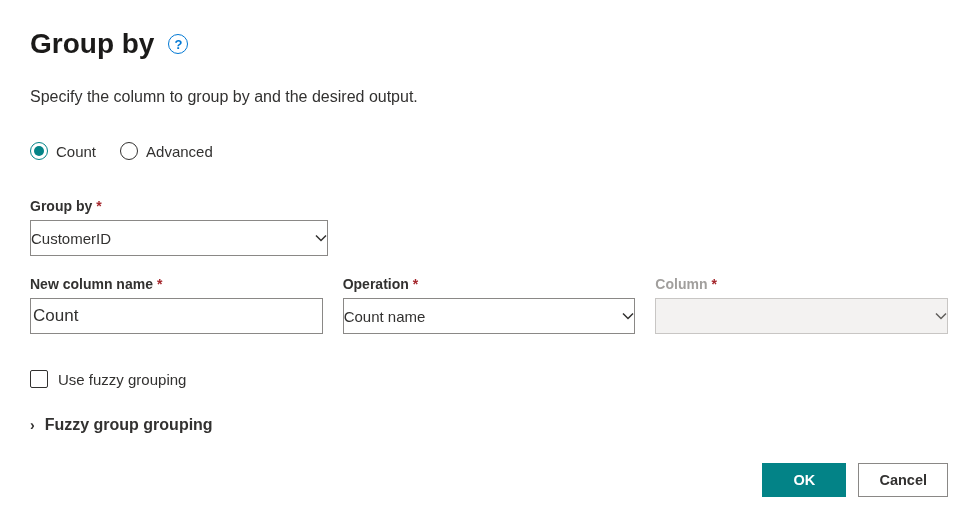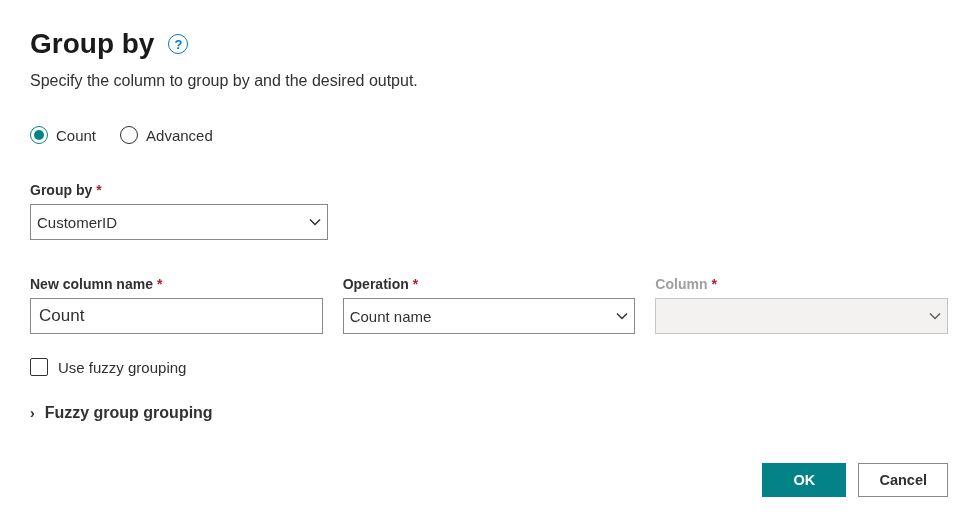--- a/index.html
+++ b/index.html
@@ -13,53 +13,53 @@
     background: #fff;
   }
   .hdr { display: flex; align-items: center; gap: 14px; }
   .title { font-size: 28px; font-weight: 700; color: #1b1a19; }
   .help {
     width: 20px; height: 20px; border: 1.5px solid #0078d4; border-radius: 50%;
     color: #0078d4; font-size: 13px; font-weight: 600;
     display: inline-flex; align-items: center; justify-content: center;
     cursor: pointer;
   }
-  .subtitle { margin-top: 12px; font-size: 16px; color: #323130; }
+  .subtitle { margin-top: 28px; font-size: 16px; color: #323130; }
   .radios { margin-top: 36px; display: flex; gap: 24px; align-items: center; }
   .radio { display: flex; align-items: center; gap: 8px; cursor: pointer; font-size: 15px; }
   .radio-circle {
     width: 18px; height: 18px; border-radius: 50%;
     display: inline-flex; align-items: center; justify-content: center;
   }
   .radio-sel { border: 1.5px solid #038387; }
   .radio-sel::after { content:""; width:10px; height:10px; background:#038387; border-radius:50%; }
   .radio-unsel { border: 1.5px solid #323130; }
   .field-label { font-size: 14px; font-weight: 600; color: #323130; margin-bottom: 6px; }
   .req { color: #a4262c; margin-left: 4px; }
   .label-disabled { color: #a19f9d; }
   .group1 { margin-top: 38px; }
-  .row2 { margin-top: 36px; display: flex; gap: 20px; }
+  .row2 { margin-top: 20px; display: flex; gap: 20px; }
   .col { width: 298px; }
   .select, .input {
     width: 100%; height: 36px; border: 1px solid #8a8886;
-    padding: 0 6px; font-size: 15px; color: #323130; background: #fff;
+    padding: 0 0; font-size: 15px; color: #323130; background: #fff;
     display: flex; align-items: center; justify-content: space-between;
   }
   .input input {
     border: none; outline: none; width: 100%; height: 100%;
     font-size: 17px; color: #323130; font-family: inherit; background: transparent;
   }
   .select-disabled { background: #f3f2f1; border-color: #c8c6c4; color: #a19f9d; }
   .chev {
     width: 12px; height: 12px; flex-shrink: 0;
     display: inline-flex; align-items: center; justify-content: center;
   }
   .chev svg { width: 12px; height: 12px; stroke: #323130; stroke-width: 1.5; fill: none; }
   .select-disabled .chev svg { stroke: #605e5c; }
-  .chk-row { margin-top: 24px; display: flex; align-items: center; gap: 10px; cursor: pointer; }
+  .chk-row { margin-top: 36px; display: flex; align-items: center; gap: 10px; cursor: pointer; }
   .chkbox { width: 18px; height: 18px; border: 1px solid #323130; border-radius: 2px; background:#fff; }
   .chk-label { font-size: 15px; }
   .expander { margin-top: 28px; display: flex; align-items: center; gap: 10px; cursor: pointer; }
   .exp-arrow { font-size: 14px; font-weight: 700; color: #323130; }
   .exp-label { font-size: 16px; font-weight: 700; color: #323130; }
   .footer { position: absolute; right: 30px; bottom: 28px; display: flex; gap: 12px; }
   .btn {
     height: 34px; min-width: 84px; padding: 16px 20px; font-size: 14.5px; font-weight: 600;
     border: 1px solid #8a8886; background:#fff; color:#323130; cursor:pointer;
     display:inline-flex; align-items:center; justify-content:center;

